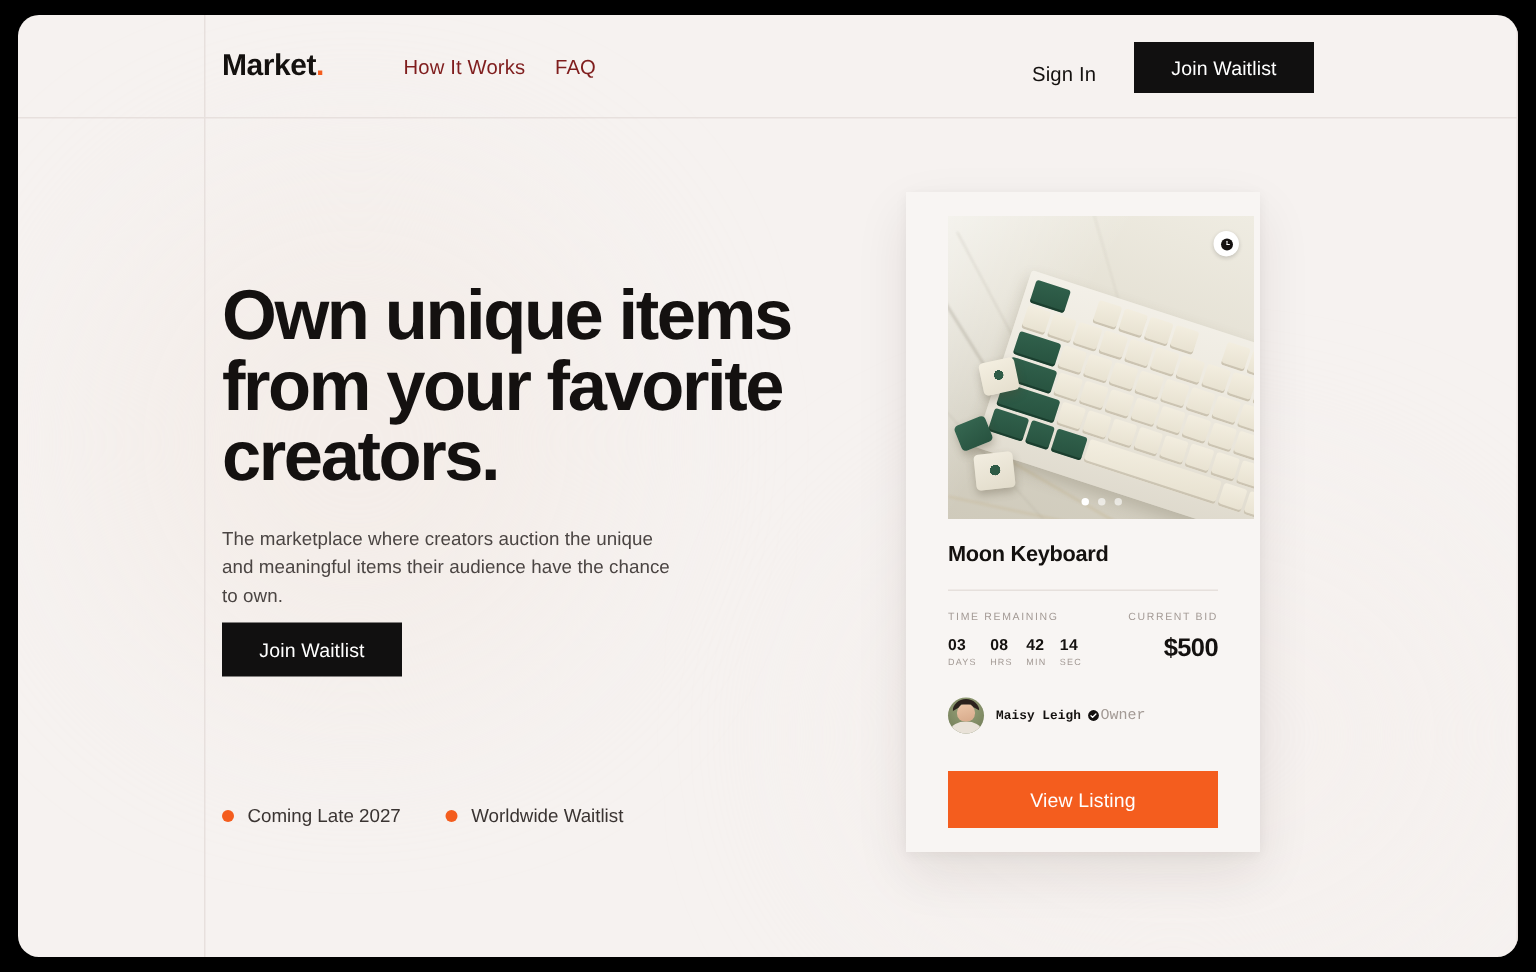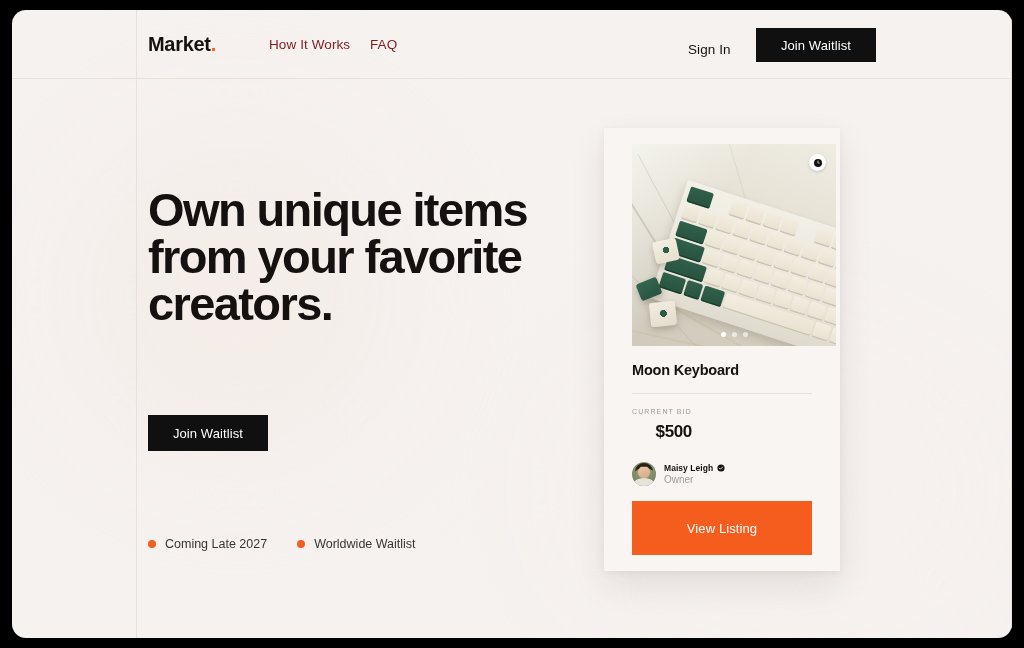--- a/index.html
+++ b/index.html
@@ -393,38 +393,38 @@
     background: #2a211c;
     clip-path: polygon(0 0, 100% 0, 100% 45%, 78% 32%, 68% 22%, 32% 22%, 22% 34%, 0 48%);
   }
   #avatar-body {
     position: absolute;
     left: 2px; bottom: -3px;
     width: 20px; height: 11px;
     border-radius: 50% 50% 0 0;
     background: #e9e2d8;
   }
-  #owner-text { display: flex; flex-direction: column; gap: 1px; }
+  #owner-text { display: flex; flex-direction: row; gap: 1px; font-family: Liberation Mono, monospace; }
   #owner-name-row { display: flex; align-items: center; gap: 4px; }
   #owner-name {
     font-size: 8.5px;
     font-weight: 700;
     color: #14110f;
     letter-spacing: .05px;
   }
   #verified-badge { display: block; }
   #owner-role {
     font-size: 10px;
     color: #a39a95;
   }
 
   #view-listing {
-    margin-top: 15px;
+    margin-top: 25px;
     width: 100%;
-    height: 54px;
+    height: 38px;
     background: #f45d1e;
     color: #ffffff;
     border: none;
     font-family: inherit;
     font-size: 13px;
     letter-spacing: .1px;
     cursor: pointer;
   }
 </style>
 </head>
@@ -443,20 +443,21 @@
       <div id="brand">
         <span>Market</span><span id="brand-dot">.</span>
       </div>
       <a class="nav-link" id="nav-how">How It Works</a>
       <a class="nav-link" id="nav-faq">FAQ</a>
       <a id="nav-signin">Sign In</a>
       <button id="nav-waitlist">Join Waitlist</button>
     </nav>
 
     <h1 id="hero-headline">Own unique items from your favorite creators.</h1>
+    <p id="hero-sub">The marketplace where creators auction the unique and meaningful items their audience have the chance to own.</p>
     <button id="hero-cta">Join Waitlist</button>
 
     <div id="hero-features">
       <div class="feature">
         <span class="feature-dot"></span>
         <span>Coming Late 2027</span>
       </div>
       <div class="feature">
         <span class="feature-dot"></span>
         <span>Worldwide Waitlist</span>
@@ -564,20 +565,41 @@
           <span class="cdot active"></span>
           <span class="cdot"></span>
           <span class="cdot"></span>
         </div>
       </div>
 
       <div id="product-title">Moon Keyboard</div>
       <div id="card-divider"></div>
 
       <div id="bid-row">
+        <div id="bid-left">
+          <div class="meta-label">TIME REMAINING</div>
+          <div id="countdown">
+            <div class="cd-unit">
+              <div class="cd-value">03</div>
+              <div class="cd-unit-label">DAYS</div>
+            </div>
+            <div class="cd-unit">
+              <div class="cd-value">08</div>
+              <div class="cd-unit-label">HRS</div>
+            </div>
+            <div class="cd-unit">
+              <div class="cd-value">42</div>
+              <div class="cd-unit-label">MIN</div>
+            </div>
+            <div class="cd-unit">
+              <div class="cd-value">14</div>
+              <div class="cd-unit-label">SEC</div>
+            </div>
+          </div>
+        </div>
 
         <div id="bid-right">
           <div class="meta-label">CURRENT BID</div>
           <div id="bid-amount">$500</div>
         </div>
       </div>
 
       <div id="owner-row">
         <div id="avatar">
           <span id="avatar-body"></span>

